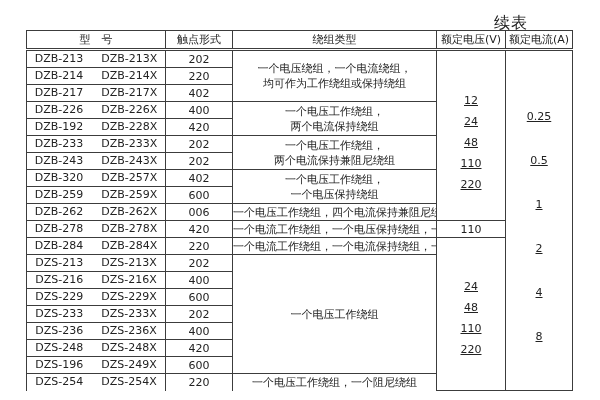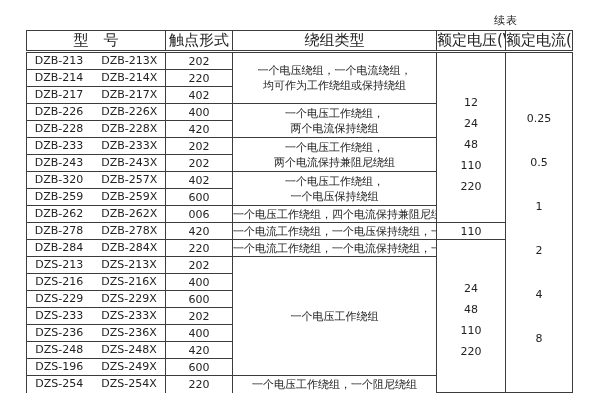--- a/index.html
+++ b/index.html
@@ -8,21 +8,21 @@
     overflow: hidden;
     background: #ffffff;
     font-family: "DejaVu Sans", sans-serif;
     color: #222222;
   }
   .sheet { position: relative; width: 600px; height: 400px; background: #ffffff; }
 
   .continued {
     position: absolute;
     left: 494px; top: 13px;
-    font-size: 11px;
+    font-size: 16px;
     color: #222222;
     letter-spacing: 1px;
   }
 
   table.spec {
     position: absolute;
     left: 26px; top: 30px;
     width: 546px;
     border-collapse: collapse;
     table-layout: fixed;
@@ -39,40 +39,41 @@
     border: 1px solid #3c3c3c;
     text-align: center;
     vertical-align: middle;
     padding: 0;
     overflow: hidden;
     white-space: nowrap;
   }
   table.spec thead th {
     height: 19px;
     font-weight: normal;
-    font-size: 15px;
+    font-size: 11px;
     border-bottom: 3px double #3c3c3c;
   }
   table.spec tbody tr { height: 17px; }
 
   .model-wrap {
     display: flex;
     justify-content: center;
     gap: 18px;
     line-height: 16px;
   }
   .winding-cell { font-size: 11px; line-height: 15px; white-space: nowrap; }
   .winding-cell .wline { line-height: 15px; }
 
   .vstack {
     display: flex;
     flex-direction: column;
     justify-content: flex-start;
     align-items: center;
     height: 100%;
+    text-decoration: underline;
   }
   td.volt-span1  { height: 100%; }
   td.volt-span1 .vstack { padding-top: 14px; }
   td.volt-span1 .vstack div { line-height: 21px; }
   td.volt-span2 .vstack { padding-top: 8px; }
   td.volt-span2 .vstack div { line-height: 21px; }
   td.curr-span .vstack { padding-top: 12px; }
   td.curr-span .vstack div { line-height: 44px; }
 
   
@@ -163,21 +164,21 @@
           </td>
         <td>400</td>
         <td class="winding-cell" rowspan="2">
           <div class="wline">一个电压工作绕组，</div>
           <div class="wline">两个电流保持绕组</div>
         </td>
       </tr>
       <tr>
         <td>
             <div class="model-wrap">
-              <span>DZB-228</span>
+              <span>DZB-192</span>
               <span>DZB-228X</span>
             </div>
           </td>
         <td>420</td>
       </tr>
       <tr>
         <td>
             <div class="model-wrap">
               <span>DZB-233</span>
               <span>DZB-233X</span>

